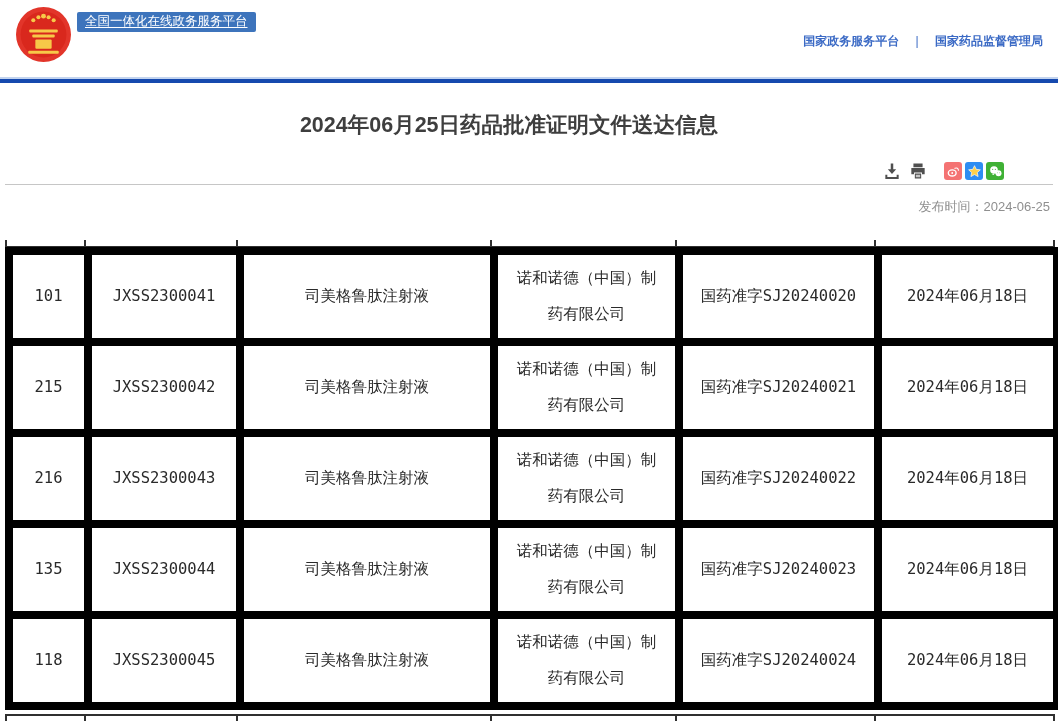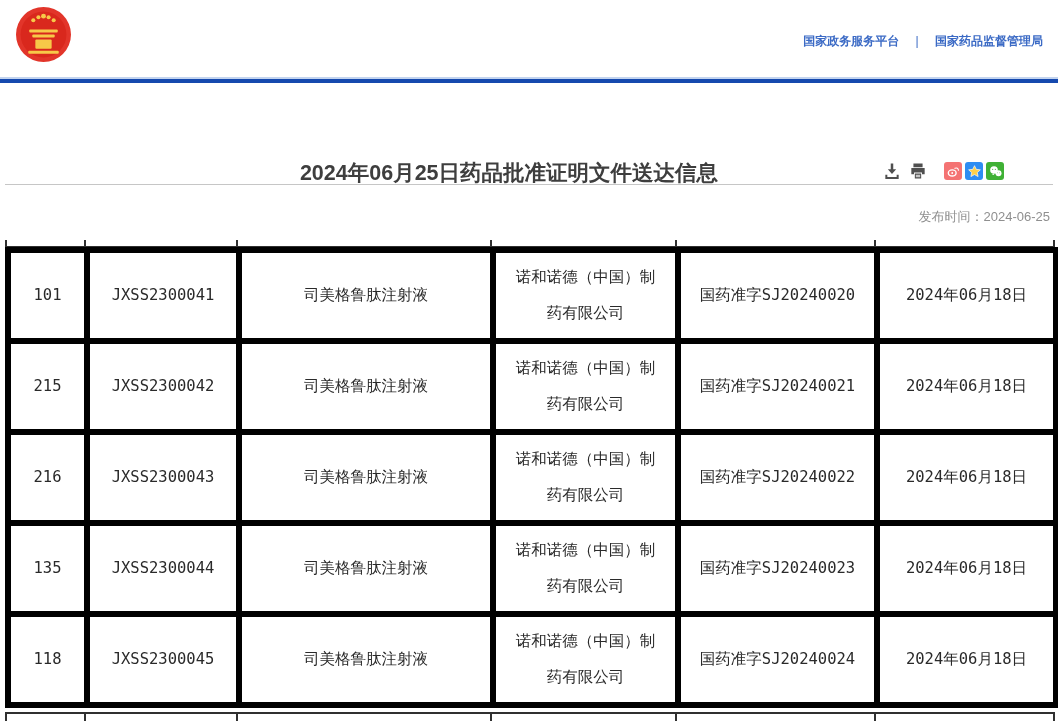--- a/index.html
+++ b/index.html
@@ -36,54 +36,54 @@
   .header-divider {
     position:absolute; top:77px; left:0; width:100%;
     height:6px; background:var(--divider-blue);
     border-top:2px solid #c3d4ef;
   }
 
   
   .page-title {
     position:absolute; top:110px; left:0; width:100%;
     padding-right:40px; text-align:center;
-    font-size:21.5px; font-weight:600; color:#3e3e3e;margin-top:48px;
+    font-size:21.5px; font-weight:600; color:#3e3e3e;
   }
 
   .toolbar { position:absolute; top:161px; right:54px; display:flex; align-items:center; }
   .tool-btn { width:20px; height:20px; margin-left:6px; cursor:pointer; }
   .tool-btn svg { width:100%; height:100%; }
   .share-btn {
     width:18px; height:18px; border-radius:3px; margin-left:3px;
     display:flex; align-items:center; justify-content:center; cursor:pointer;
   }
   .share-btn.first { margin-left:16px; }
   .share-weibo  { background:var(--weibo-red); }
   .share-qzone  { background:var(--qzone-blue); }
   .share-wechat { background:var(--wechat-green); }
 
   .hr-line { position:absolute; top:184px; left:5px; width:1048px; height:1px; background:#c6c6c6; }
 
-  .pub-time { position:absolute; top:208px; right:8px; font-size:13px; color:#8f8f8f; white-space:nowrap; }
+  .pub-time { position:absolute; top:198px; right:8px; font-size:13px; color:#8f8f8f; white-space:nowrap; }
 
   
   .table-area { position:absolute; top:240px; left:5px; width:1048px; }
   table {
     border-collapse:collapse; table-layout:fixed; width:1048px;
     font-family:"DejaVu Sans Mono","Liberation Mono",monospace;
     font-size:15.5px; color:#2a2a2a;
   }
   col.c0{width:79px;} col.c1{width:152px;} col.c2{width:254px;}
   col.c3{width:185px;} col.c4{width:199px;} col.c5{width:179px;}
 
   .sliver-top { border-bottom:1px solid #303030; }
   .sliver-top td { height:6px; border-left:2px solid #303030; border-right:2px solid #303030; }
 
   .main-table td {
-    border:6px solid #000000; height:91px;
+    border:8px solid #000000; height:91px;
     text-align:center; vertical-align:middle; padding:0 4px;
     overflow:hidden;
   }
   .main-table td.col3 { line-height:2.35; padding:0 17px; }
 
   .sliver-bottom { margin-top:4px; }
   .sliver-bottom td { height:12px; border:2px solid #303030; border-bottom:none; }
 </style>
 </head>
 <body>
@@ -98,20 +98,23 @@
       <circle cx="22" cy="10" r="2" fill="#f7c948"></circle>
       <circle cx="27" cy="9" r="2.4" fill="#f7c948"></circle>
       <circle cx="32" cy="10" r="2" fill="#f7c948"></circle>
       <circle cx="37" cy="13" r="2" fill="#f7c948"></circle>
       <rect x="13" y="22" width="28" height="3" rx="1" fill="#f7c948"></rect>
       <rect x="16" y="27" width="22" height="3" rx="1" fill="#f7c948"></rect>
       <rect x="19" y="32" width="16" height="9" rx="1" fill="#f7c948"></rect>
       <rect x="12" y="43" width="30" height="3" rx="1" fill="#f7c948"></rect>
     </svg>
 
+    <div class="badge">
+      <span>全国一体化在线政务服务平台</span>
+    </div>
 
 
     <div class="top-nav">
       <a>国家政务服务平台</a>
       <span class="sep">|</span>
       <a>国家药品监督管理局</a>
     </div>
   </div>
 
   <div class="header-divider"></div>

